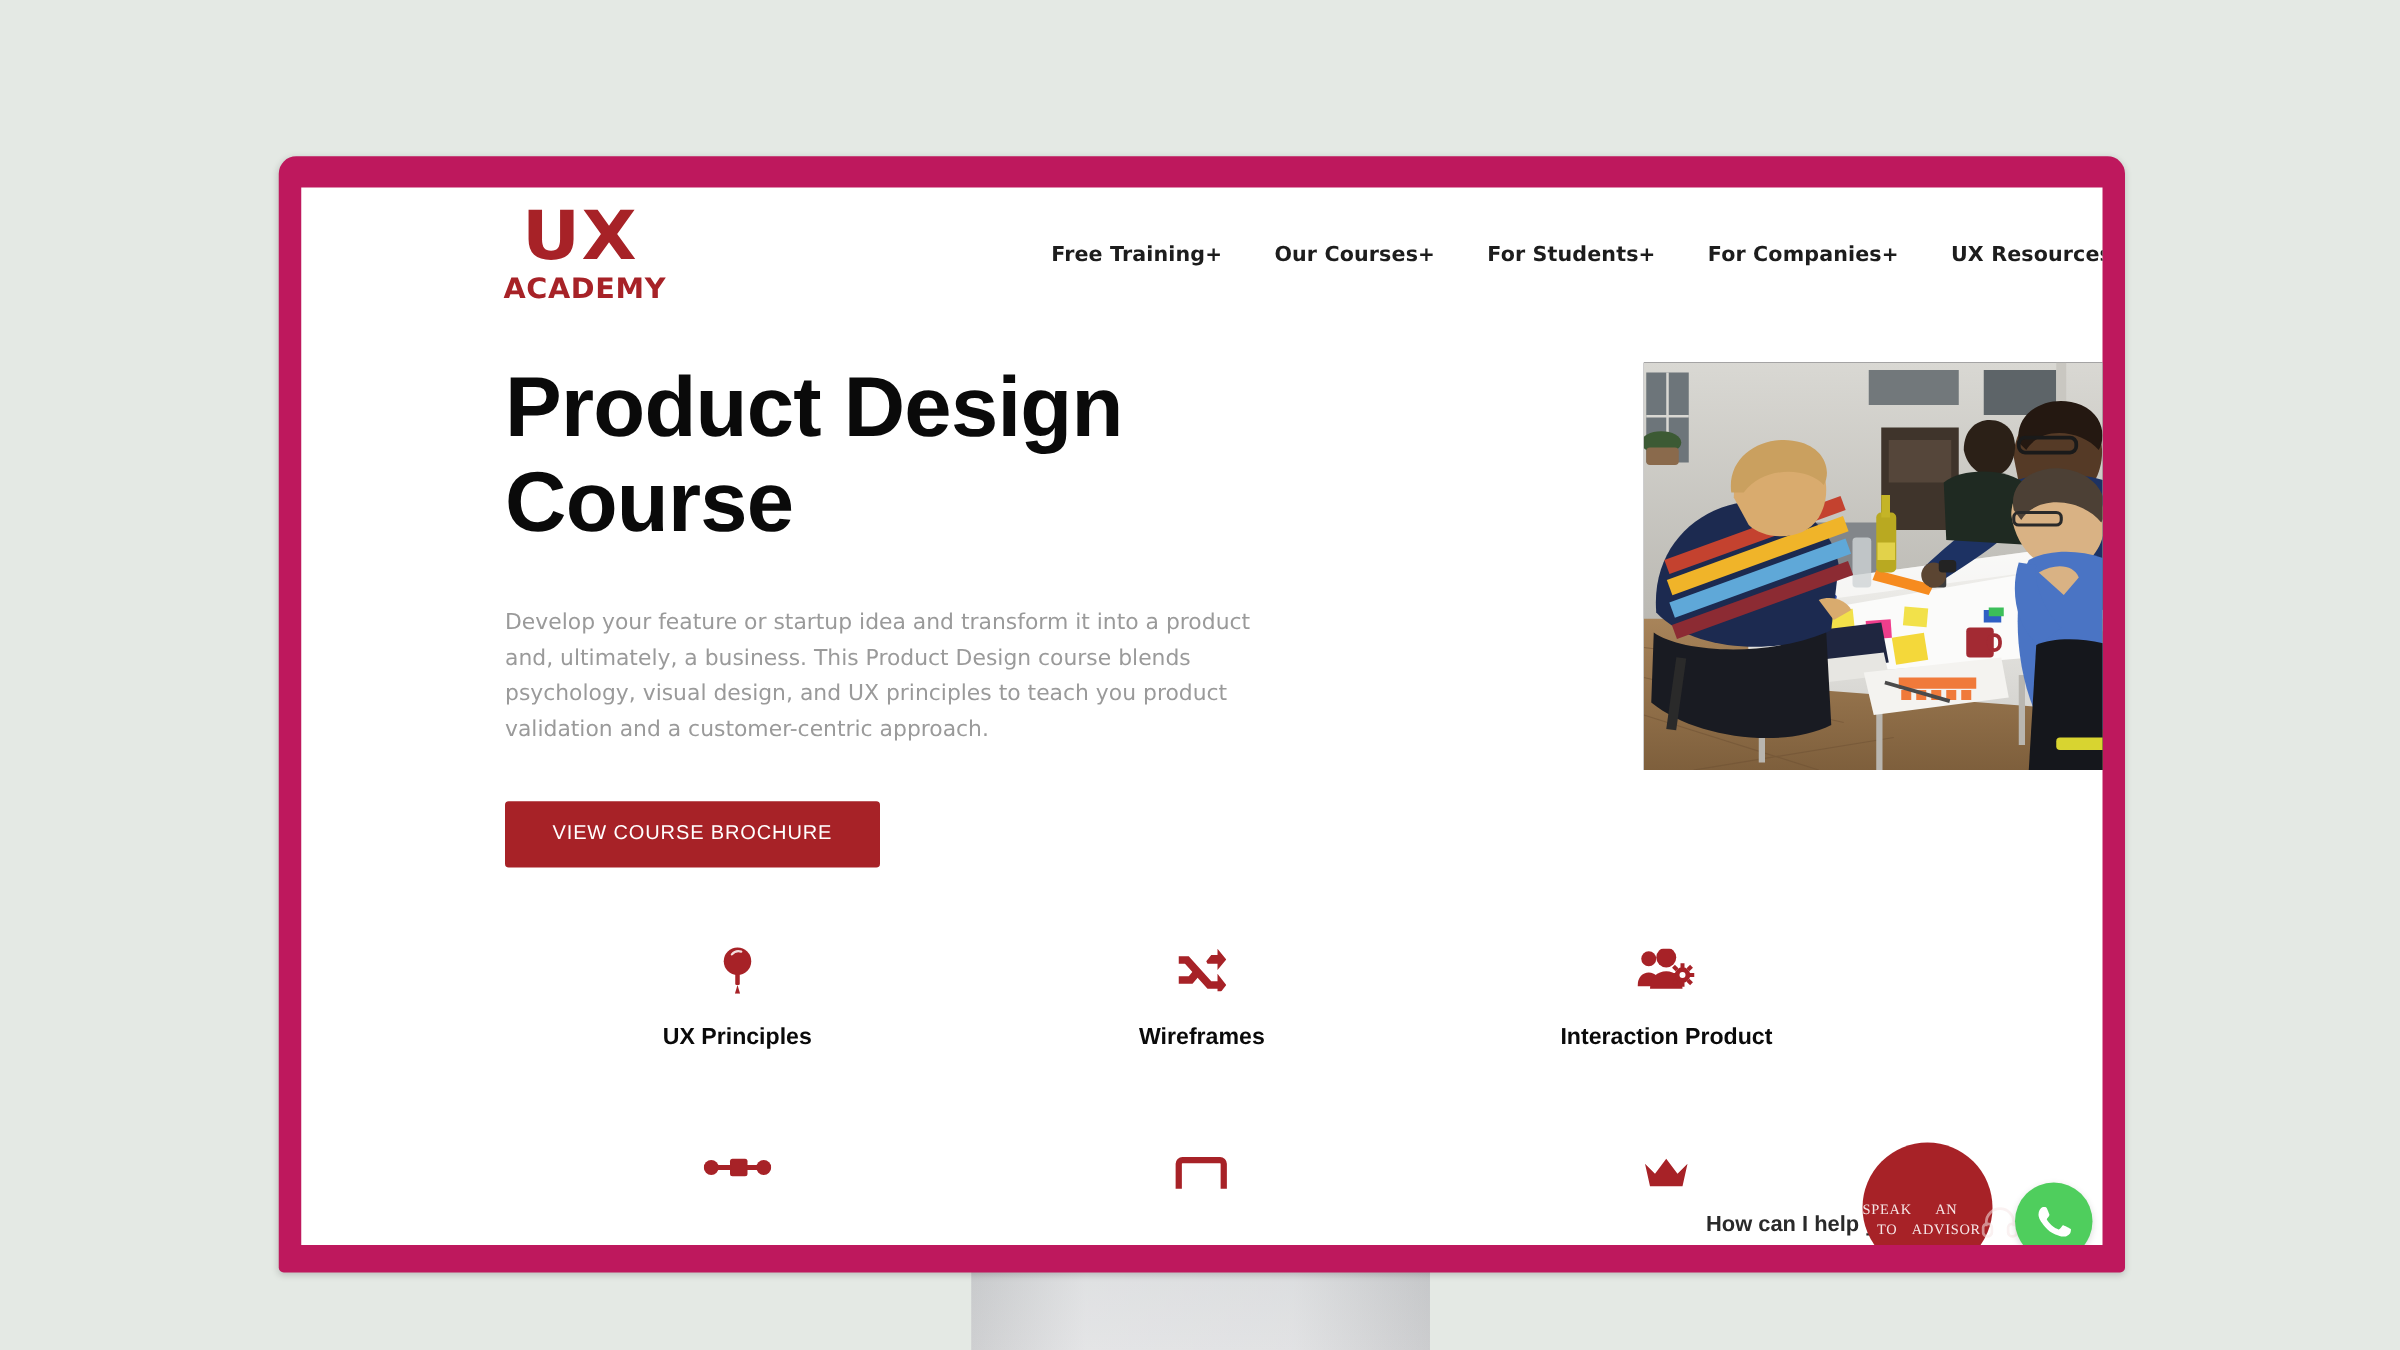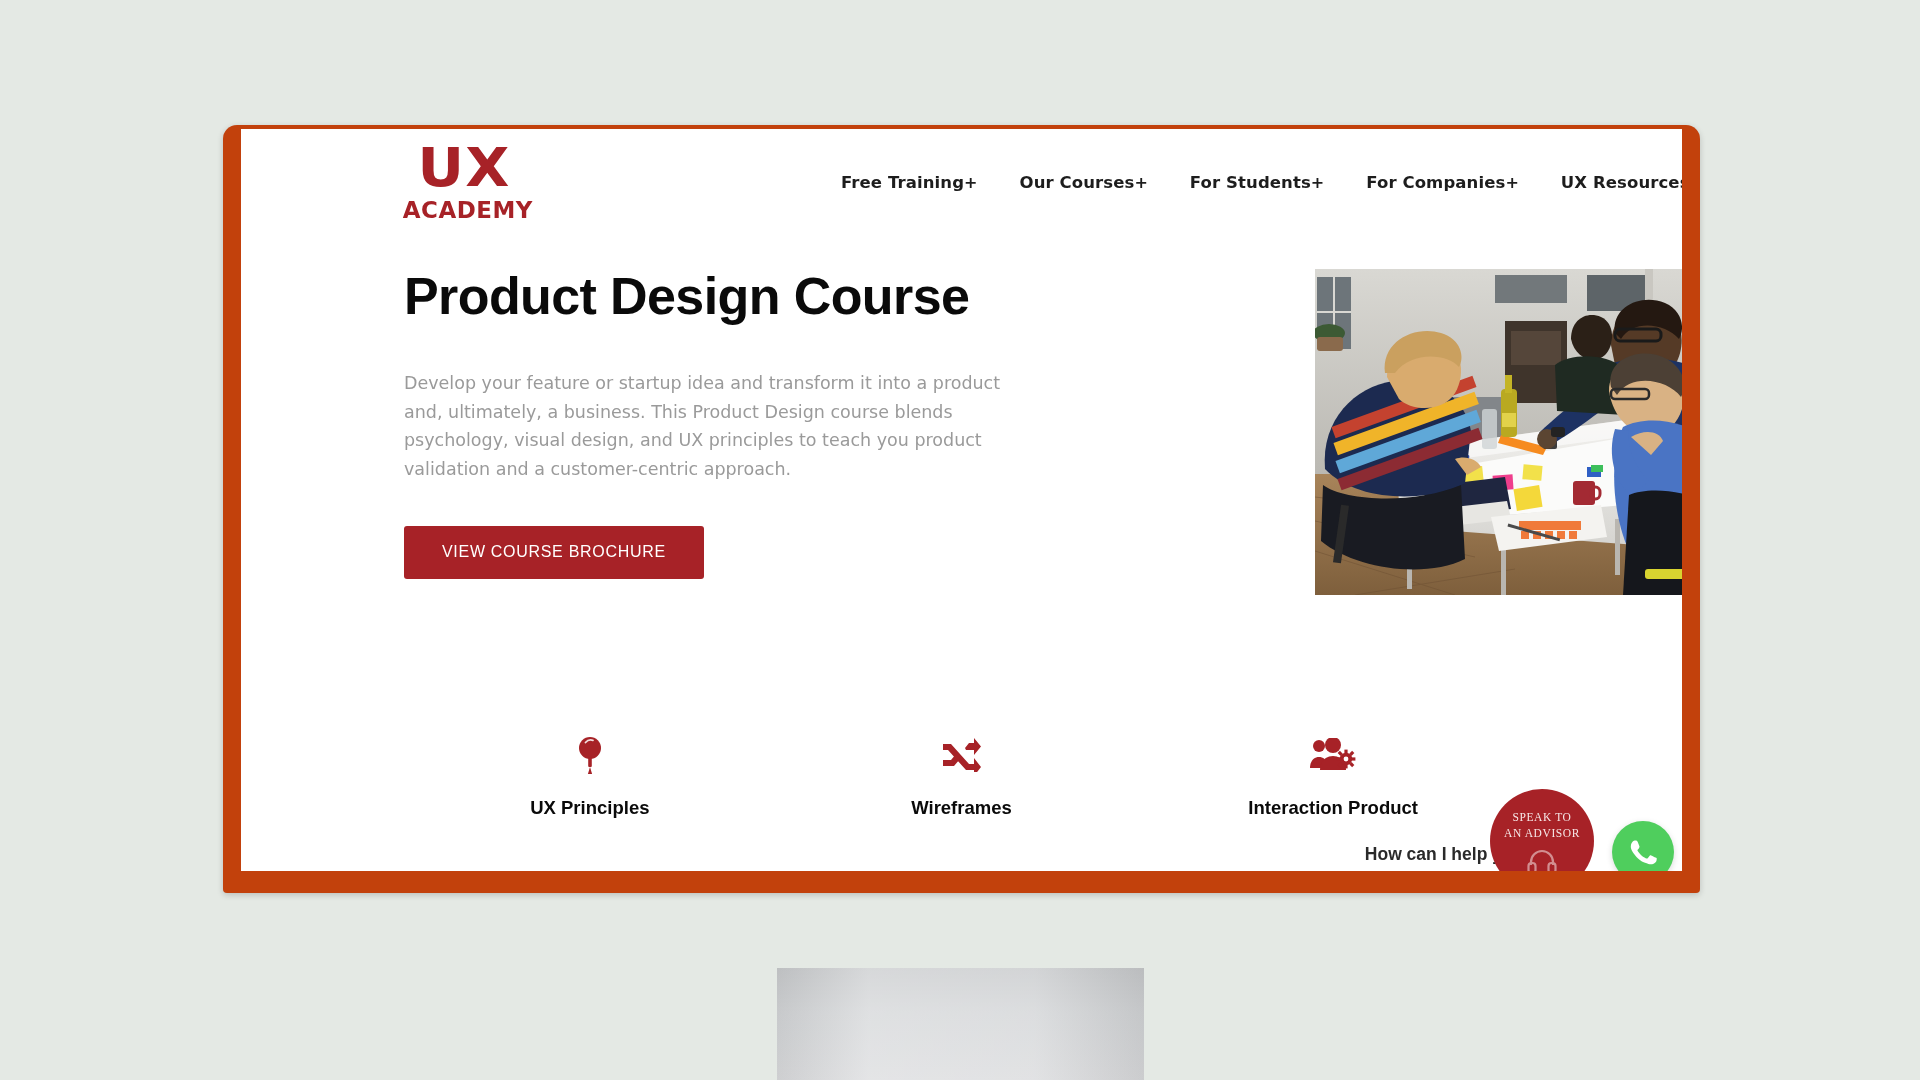--- a/index.html
+++ b/index.html
@@ -28,24 +28,24 @@
     content: "";
     position: absolute; left: 0; top: 0;
     width: 100%; height: 100%;
     background: linear-gradient(90deg, rgba(0,0,0,.06) 0%, rgba(255,255,255,.25) 25%, rgba(255,255,255,.18) 70%, rgba(0,0,0,.07) 100%);
   }
 
   
   .monitor {
     position: absolute;
     left: 223px; top: 125px;
-    width: 1477px; height: 768px;
-    background: #c2410c;
+    width: 1477px; height: 893px;
+    background: #be185d;
     border-radius: 14px 14px 4px 4px;
-    padding: 4px 18px 22px 18px;
+    padding: 25px 18px 22px 18px;
     box-shadow: 0 2px 6px rgba(0,0,0,.18);
   }
   .screen {
     position: relative;
     width: 100%; height: 100%;
     background: #ffffff;
     overflow: hidden;
   }
 
   
@@ -119,21 +119,21 @@
     padding: 22px 0 0 0;
   }
   .hero-text {
     position: absolute;
     left: 163px; top: 20px;
     width: 610px;
   }
   .hero-title {
     font-family: "Liberation Sans", sans-serif;
     font-weight: 700;
-    font-size: 52px;
+    font-size: 68px;
     line-height: 1.12;
     letter-spacing: -.6px;
     color: #0a0a0a;
   }
   .hero-body {
     margin-top: 44px;
     font-family: "DejaVu Sans", sans-serif;
     font-size: 17.5px;
     line-height: 1.63;
     color: #9a9a9a;
@@ -207,21 +207,20 @@
 
   
   .advisor-badge {
     position: absolute;
     right: 88px; bottom: -22px;
     width: 104px; height: 104px;
     border-radius: 50%;
     background: #a72227;
     color: #f6e7e7;
     display: flex;
-    flex-direction: column;
     align-items: center;
     justify-content: flex-start;
     padding-top: 21px;
     cursor: pointer;
     z-index: 6;
   }
   .advisor-badge .advisor-line {
     font-family: "Liberation Serif", serif;
     font-size: 11.5px;
     letter-spacing: .6px;

